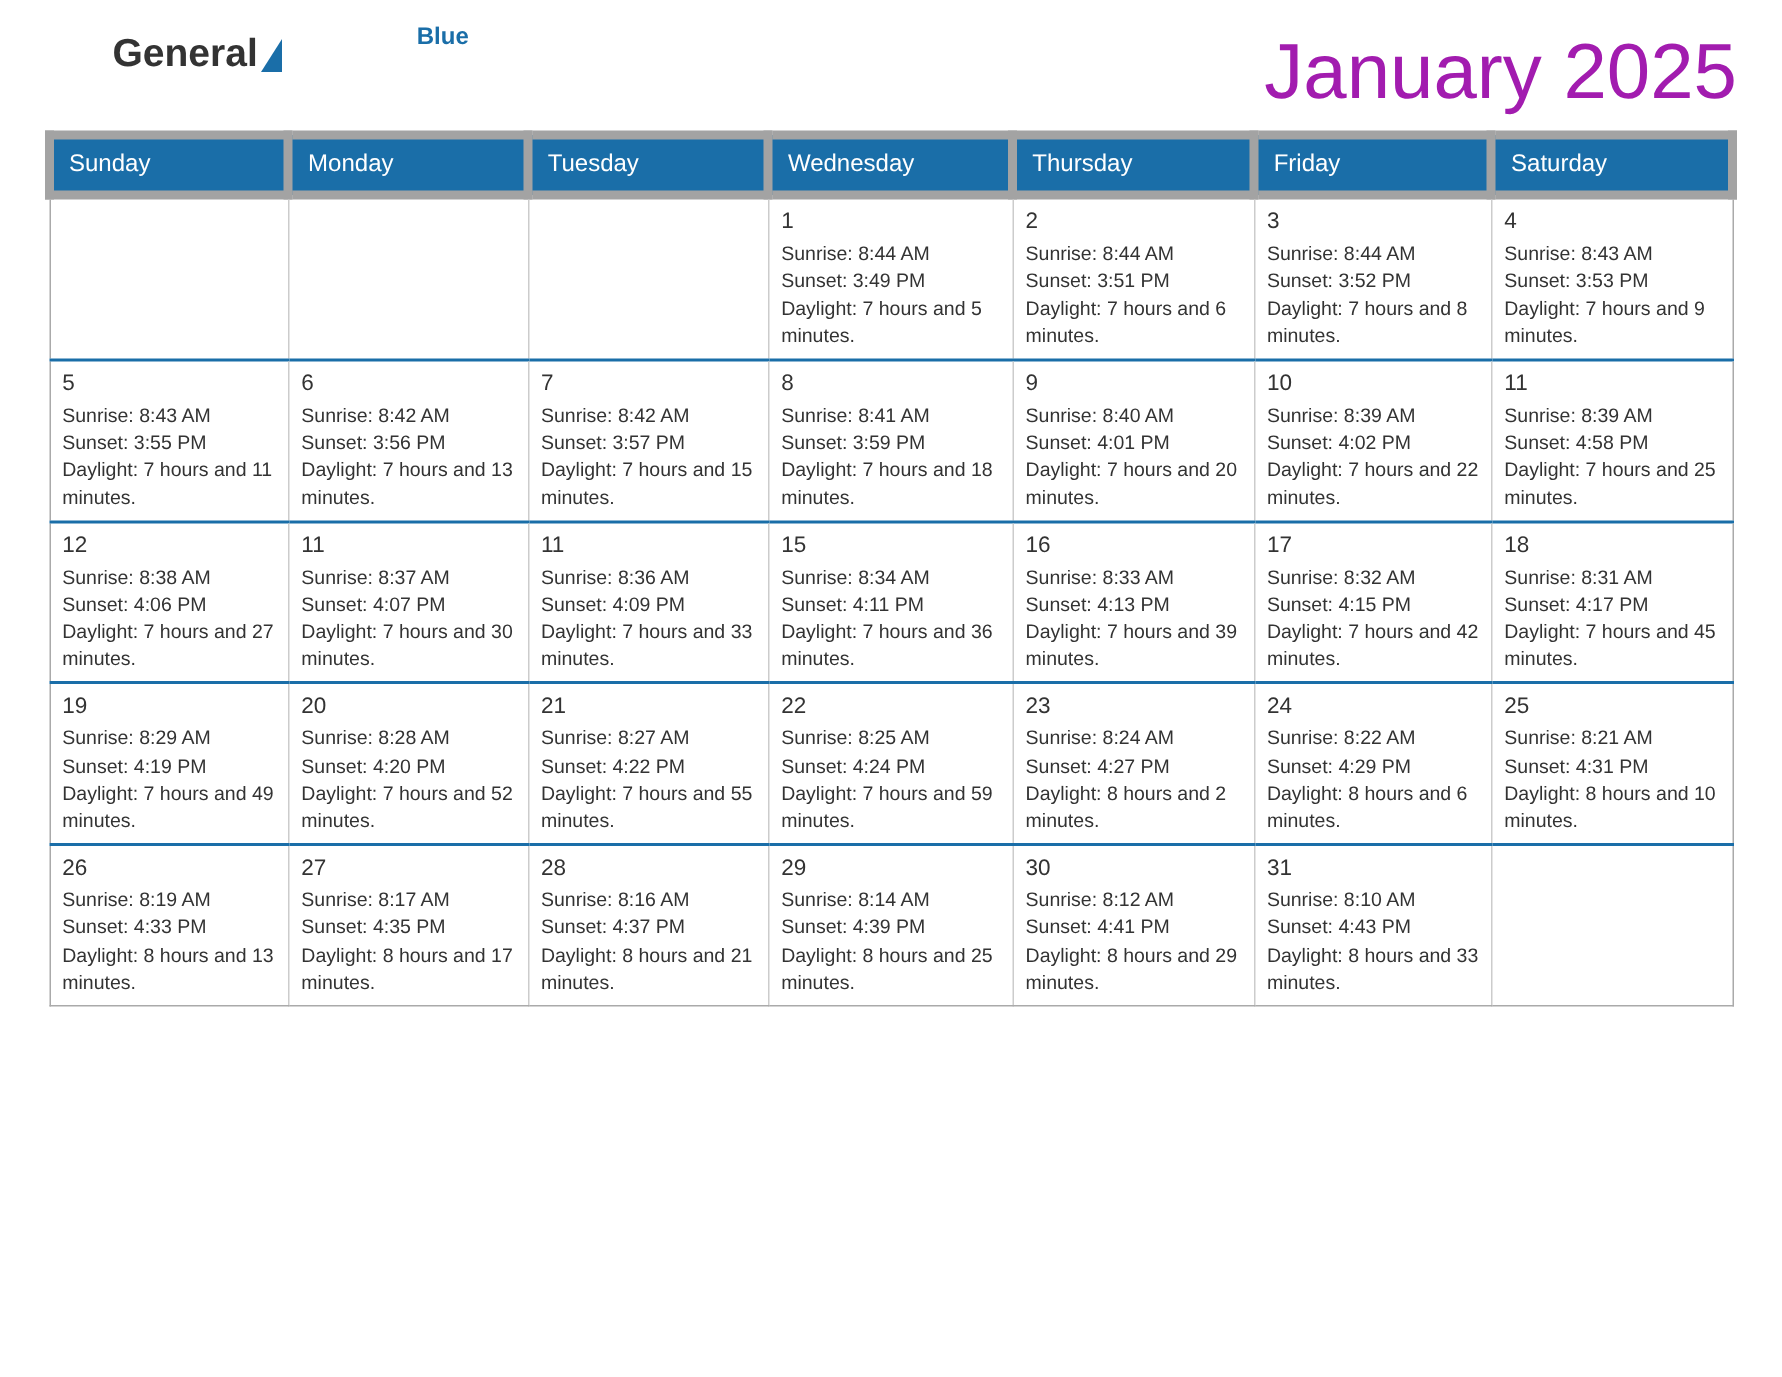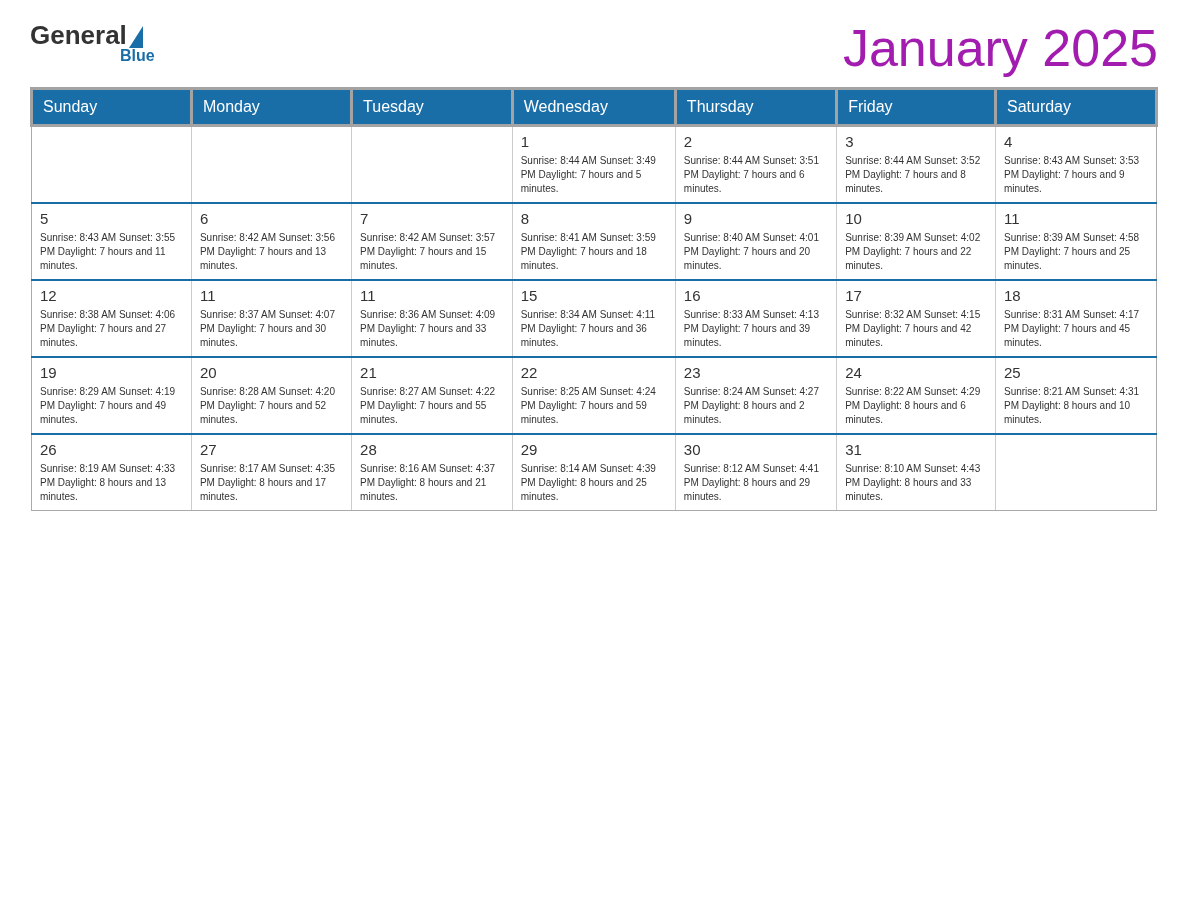--- a/index.html
+++ b/index.html
@@ -55,21 +55,21 @@
       border-collapse: collapse;
       margin-top: 10px;
     }
     .calendar th {
       background-color: #1a6ea8;
       color: #fff;
       padding: 8px 10px;
       text-align: left;
       font-size: 16px;
       font-weight: normal;
-      border: 3px solid #a3a3a3;
+      border: 6px solid #a3a3a3;
     }
     .calendar td {
       vertical-align: top;
       border: 1px solid #aaa;
       padding: 6px 8px;
       width: 170px;
       min-height: 100px;
       font-size: 13px;
       color: #333;
     }
@@ -79,31 +79,32 @@
     .calendar tr td:not(:last-child) {
       border-right: 1px solid #ccc;
     }
     .day-number {
       font-size: 15px;
       font-weight: normal;
       margin-bottom: 4px;
       display: block;
     }
     .day-info {
-      font-size: 10px;
+      font-size: 13px;
       line-height: 1.4;
       color: #333;
     }
     .empty-cell {
       background: #fff;
     }
     .logo-wrapper {
       display: flex;
-      flex-direction: column;
+      flex-direction: row;
       align-items: flex-start;
+      margin-left: 45px;
     }
     .logo-line1 {
       display: flex;
       align-items: center;
     }
     .logo-line2 {
       display: flex;
       align-items: center;
       margin-top: -4px;
     }

